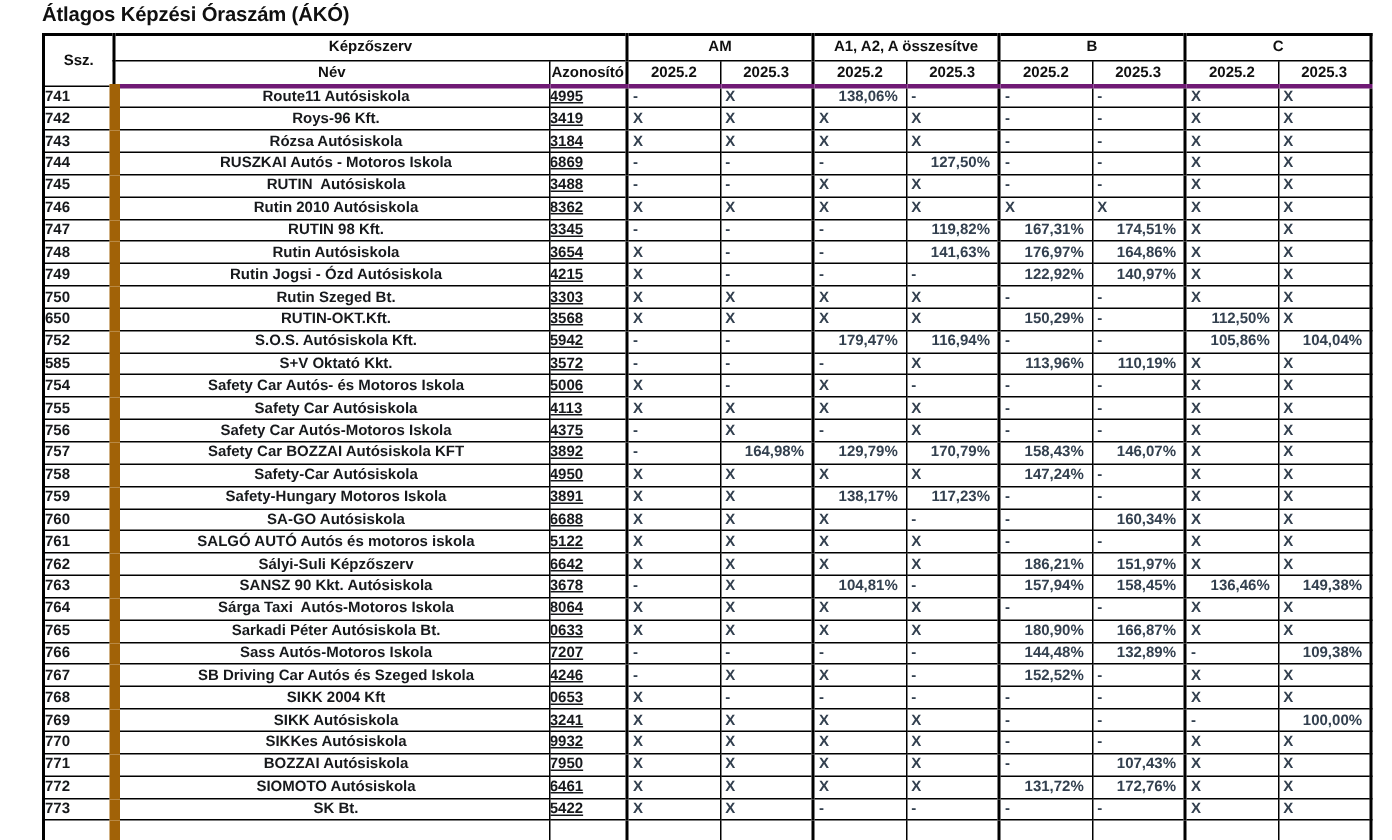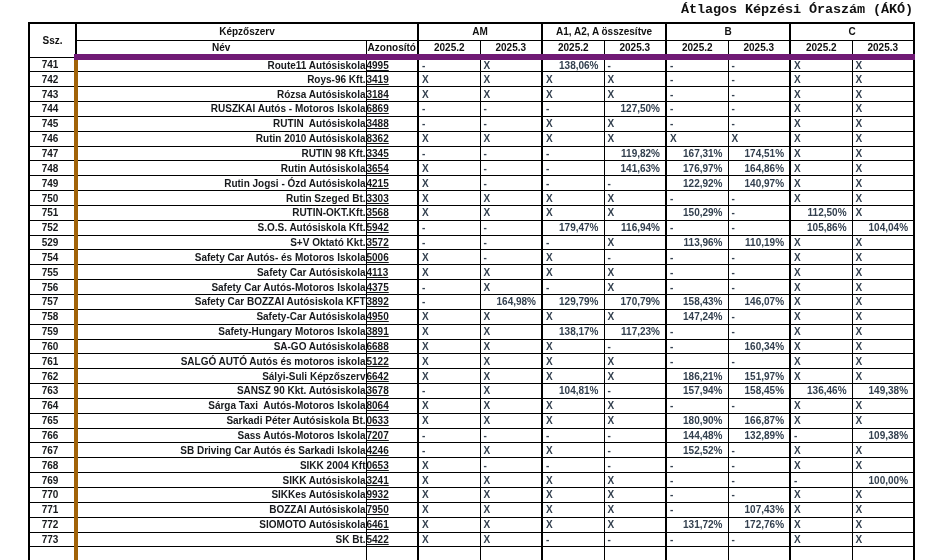--- a/index.html
+++ b/index.html
@@ -1,31 +1,31 @@
 <!DOCTYPE html>
 <html lang="hu"><head>
 <meta charset="utf-8">
 <style>
   * { margin:0; padding:0; box-sizing:border-box; }
   html,body { width:928px; height:560px; overflow:hidden; background:#ffffff;
     font-family:"Liberation Sans", sans-serif; }
   .page { width:928px; height:560px; overflow:hidden; padding-top:2px; }
-  .titlewrap { margin-left:28px; width:885px; text-align:right;font-family:Liberation Mono, monospace; }
+  .titlewrap { margin-left:28px; width:885px; text-align:left; }
   .title { font-size:13.5px; font-weight:700; color:#101010; line-height:15px; letter-spacing:-0.1px; }
   .subtitle { font-size:9.5px; font-weight:700; color:#3d3d3d; line-height:11px; margin-top:2px; }
   table { border-collapse:collapse; table-layout:fixed; width:885px; margin:5px 0 0 28px;
     border:2px solid #000; }
   th, td { border:1px solid #000; overflow:hidden; white-space:nowrap; }
   thead th { font-size:10px; font-weight:700; color:#101010; text-align:center;
     height:17px; vertical-align:middle; }
-  thead tr.sub th { border-bottom:6px solid #701a75; }
+  thead tr.sub th { border-bottom:3px solid #701a75; }
   tbody td { height:14.85px; font-size:10px; font-weight:700; vertical-align:middle; }
-  td.ssz  { text-align:center; padding-right:4px; color:#17191c; border-right:4px solid #a16207; }
+  td.ssz  { text-align:left; padding-right:4px; color:#17191c; border-right:7px solid #a16207; }
   th.sszh { border-right:2px solid #000; }
-  td.nev  { text-align:right; padding-left:3px; color:#17191c; white-space:pre; }
+  td.nev  { text-align:center; padding-left:3px; color:#17191c; white-space:pre; }
   td.azon { text-align:left; color:#17191c;text-decoration:underline; }
   td.val  { text-align:left; padding-left:3px; color:#33404f; }
   td.val.pct { text-align:right; padding-right:5px; padding-left:0; }
   .g { border-left:2px solid #000 !important; }
 </style>
 </head>
 <body>
 
 <div class="page">
   <div class="titlewrap">
@@ -193,21 +193,21 @@
     <td class="val g">X</td>
     <td class="val">X</td>
     <td class="val g">X</td>
     <td class="val">X</td>
     <td class="val g">-</td>
     <td class="val">-</td>
     <td class="val g">X</td>
     <td class="val">X</td>
   </tr>
         <tr>
-    <td class="ssz">751</td>
+    <td class="ssz">650</td>
     <td class="nev">RUTIN-OKT.Kft.</td>
     <td class="azon">3568</td>
     <td class="val g">X</td>
     <td class="val">X</td>
     <td class="val g">X</td>
     <td class="val">X</td>
     <td class="val g pct">150,29%</td>
     <td class="val">-</td>
     <td class="val g pct">112,50%</td>
     <td class="val">X</td>
@@ -219,21 +219,21 @@
     <td class="val g">-</td>
     <td class="val">-</td>
     <td class="val g pct">179,47%</td>
     <td class="val pct">116,94%</td>
     <td class="val g">-</td>
     <td class="val">-</td>
     <td class="val g pct">105,86%</td>
     <td class="val pct">104,04%</td>
   </tr>
         <tr>
-    <td class="ssz">529</td>
+    <td class="ssz">585</td>
     <td class="nev">S+V Oktató Kkt.</td>
     <td class="azon">3572</td>
     <td class="val g">-</td>
     <td class="val">-</td>
     <td class="val g">-</td>
     <td class="val">X</td>
     <td class="val g pct">113,96%</td>
     <td class="val pct">110,19%</td>
     <td class="val g">X</td>
     <td class="val">X</td>
@@ -402,21 +402,21 @@
     <td class="val">-</td>
     <td class="val g">-</td>
     <td class="val">-</td>
     <td class="val g pct">144,48%</td>
     <td class="val pct">132,89%</td>
     <td class="val g">-</td>
     <td class="val pct">109,38%</td>
   </tr>
         <tr>
     <td class="ssz">767</td>
-    <td class="nev">SB Driving Car Autós és Sarkadi Iskola</td>
+    <td class="nev">SB Driving Car Autós és Szeged Iskola</td>
     <td class="azon">4246</td>
     <td class="val g">-</td>
     <td class="val">X</td>
     <td class="val g">X</td>
     <td class="val">-</td>
     <td class="val g pct">152,52%</td>
     <td class="val">-</td>
     <td class="val g">X</td>
     <td class="val">X</td>
   </tr>

